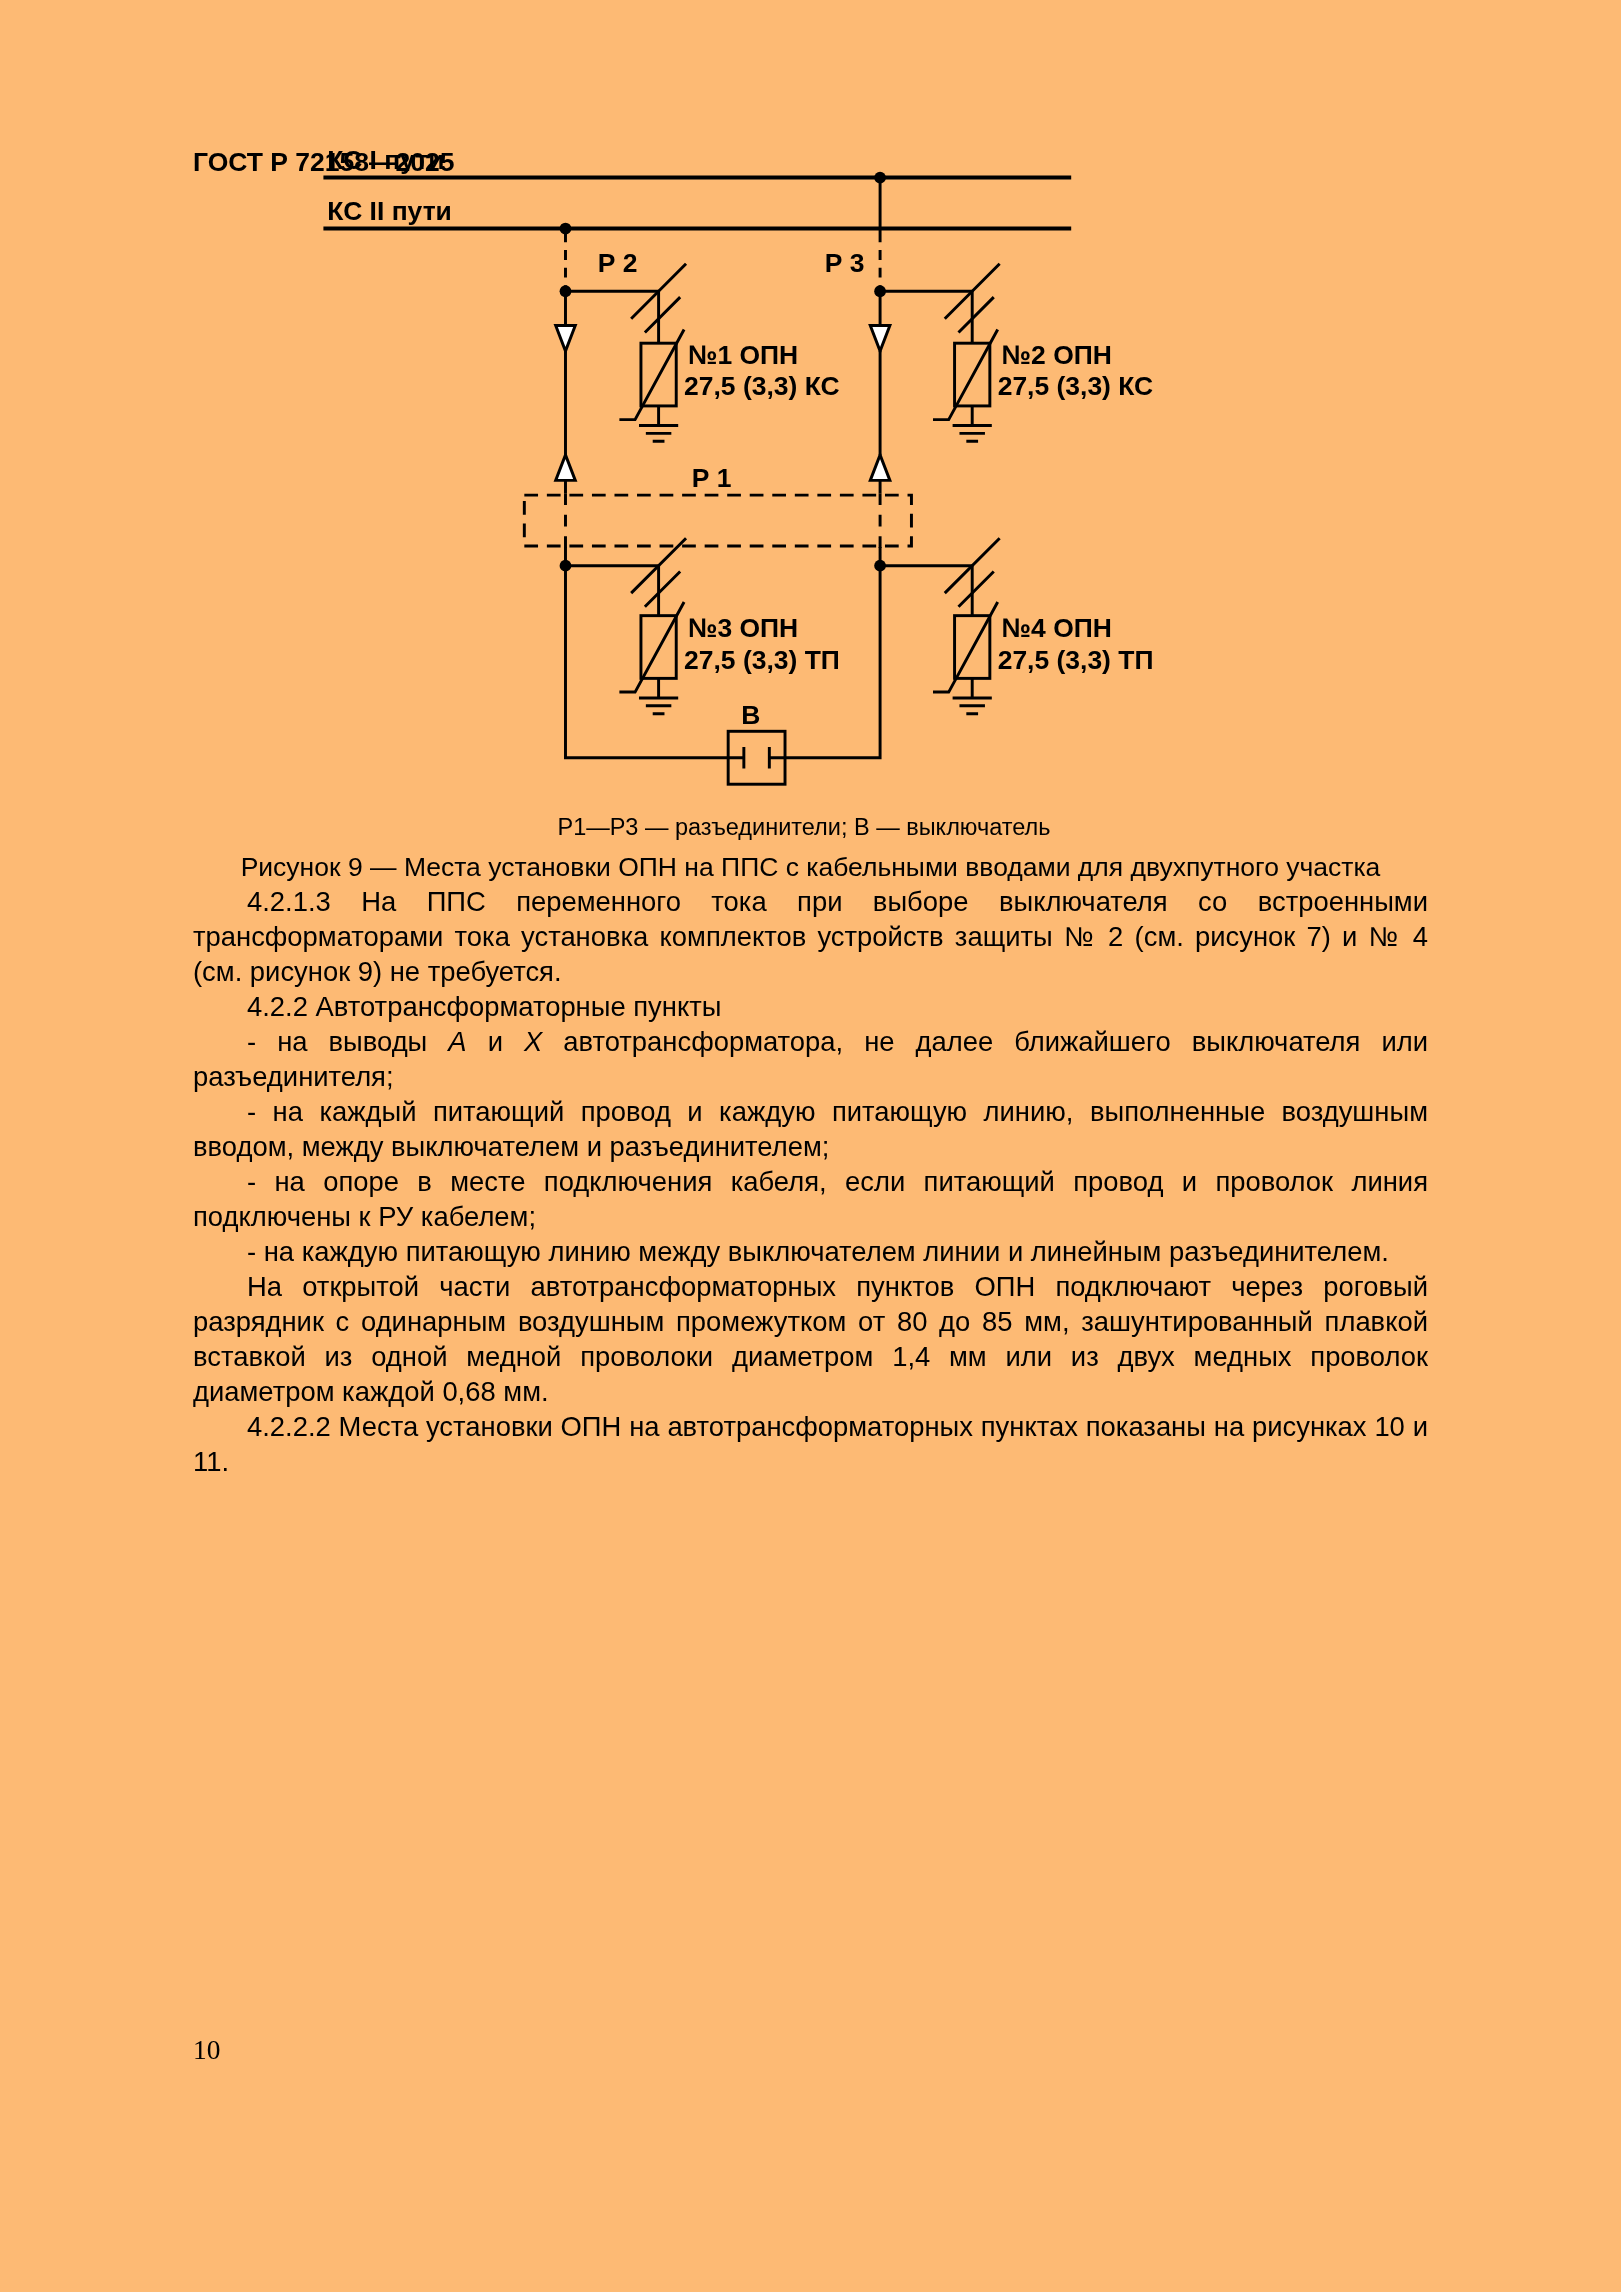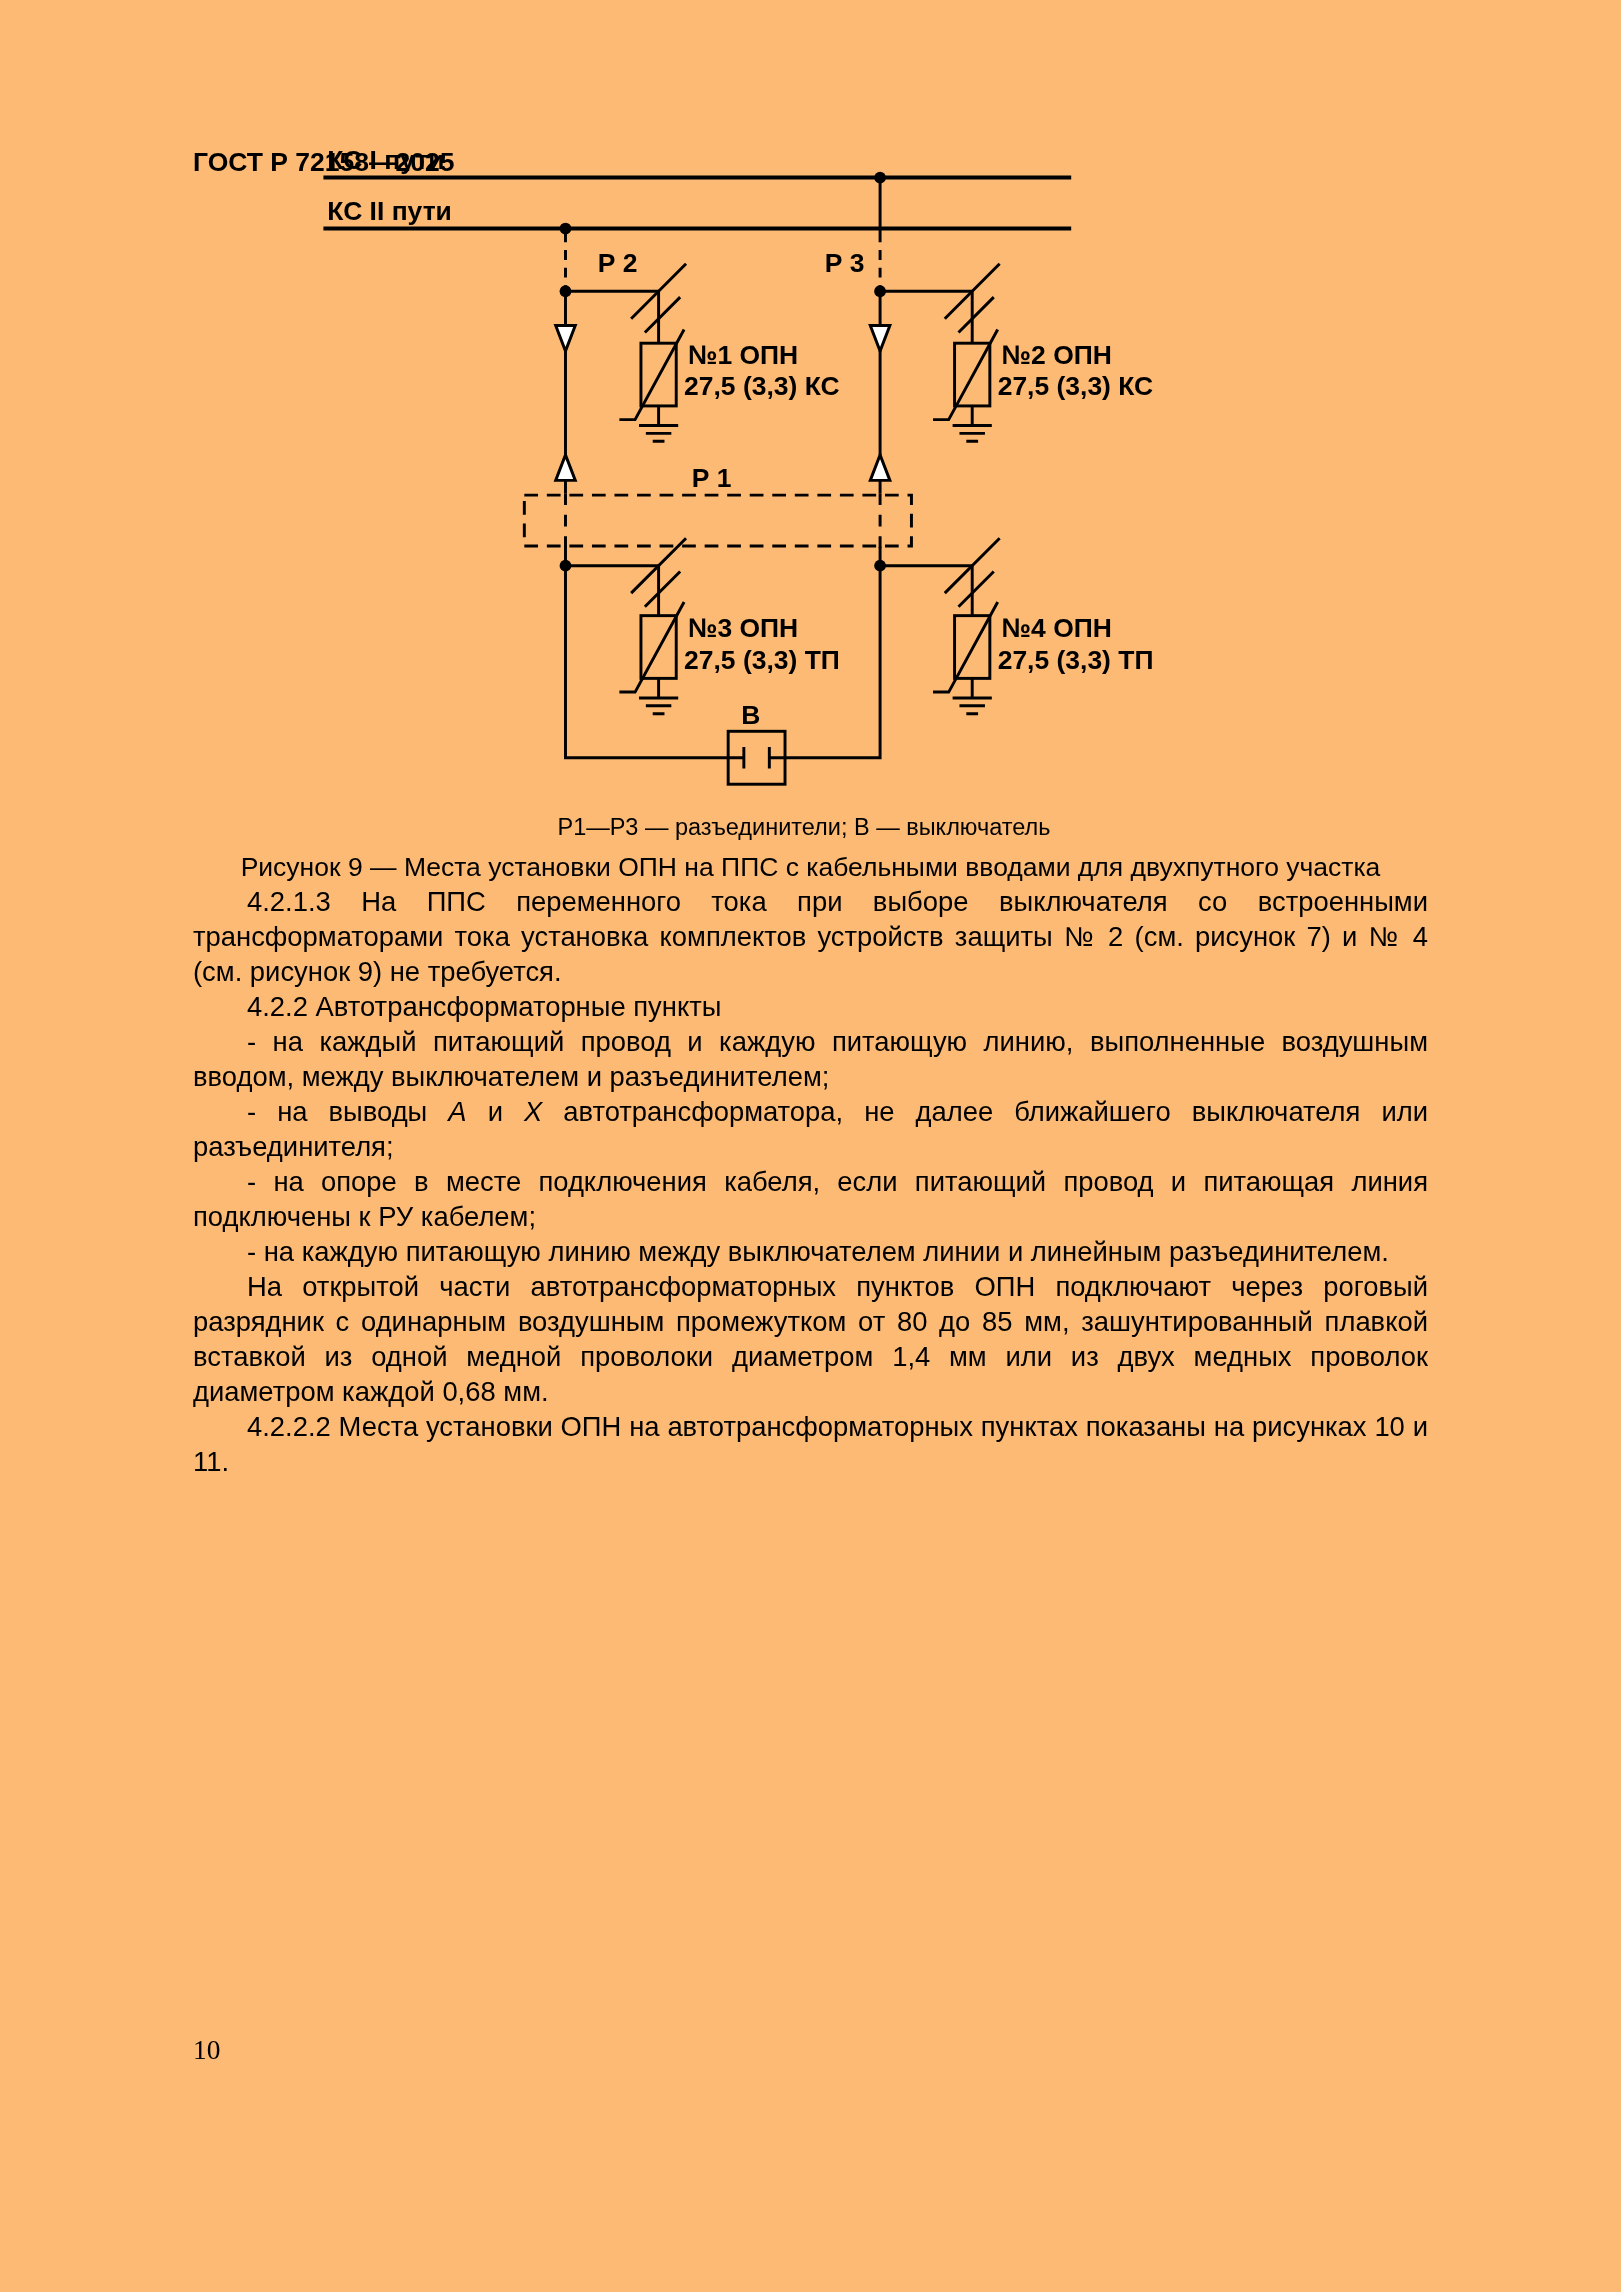--- a/index.html
+++ b/index.html
@@ -135,23 +135,23 @@
     <text x="1022" y="650">№4 ОПН</text>
     <text x="1018" y="682">27,5 (3,3) ТП</text>
   </svg>
 
   <div class="legend">Р1—Р3 — разъединители; В — выключатель</div>
   <div class="figcaption">Рисунок 9 — Места установки ОПН на ППС с кабельными вводами для двухпутного участка</div>
 
   <div class="bodytext">
     <p>4.2.1.3 На ППС переменного тока при выборе выключателя со встроенными трансформаторами тока установка комплектов устройств защиты № 2 (см. рисунок 7) и № 4 (см. рисунок 9) не требуется.</p>
     <p class="bold">4.2.2 Автотрансформаторные пункты</p>
+    <p><span>- на выводы </span><i>А</i><span> и </span><i>Х</i><span> автотрансформатора, не далее ближайшего выключателя или разъединителя;</span></p>
     <p>- на каждый питающий провод и каждую питающую линию, выполненные воздушным вводом, между выключателем и разъединителем;</p>
-    <p><span>- на выводы </span><i>А</i><span> и </span><i>Х</i><span> автотрансформатора, не далее ближайшего выключателя или разъединителя;</span></p>
-    <p>- на опоре в месте подключения кабеля, если питающий провод и питающая линия подключены к РУ кабелем;</p>
+    <p>- на опоре в месте подключения кабеля, если питающий провод и проволок линия подключены к РУ кабелем;</p>
     <p>- на каждую питающую линию между выключателем линии и линейным разъединителем.</p>
     <p>На открытой части автотрансформаторных пунктов ОПН подключают через роговый разрядник с одинарным воздушным промежутком от 80 до 85 мм, зашунтированный плавкой вставкой из одной медной проволоки диаметром 1,4 мм или из двух медных проволок диаметром каждой 0,68 мм.</p>
     <p>4.2.2.2 Места установки ОПН на автотрансформаторных пунктах показаны на рисунках 10 и 11.</p>
   </div>
 
   <div class="pagenum">10</div>
 
 </div>
 
 

